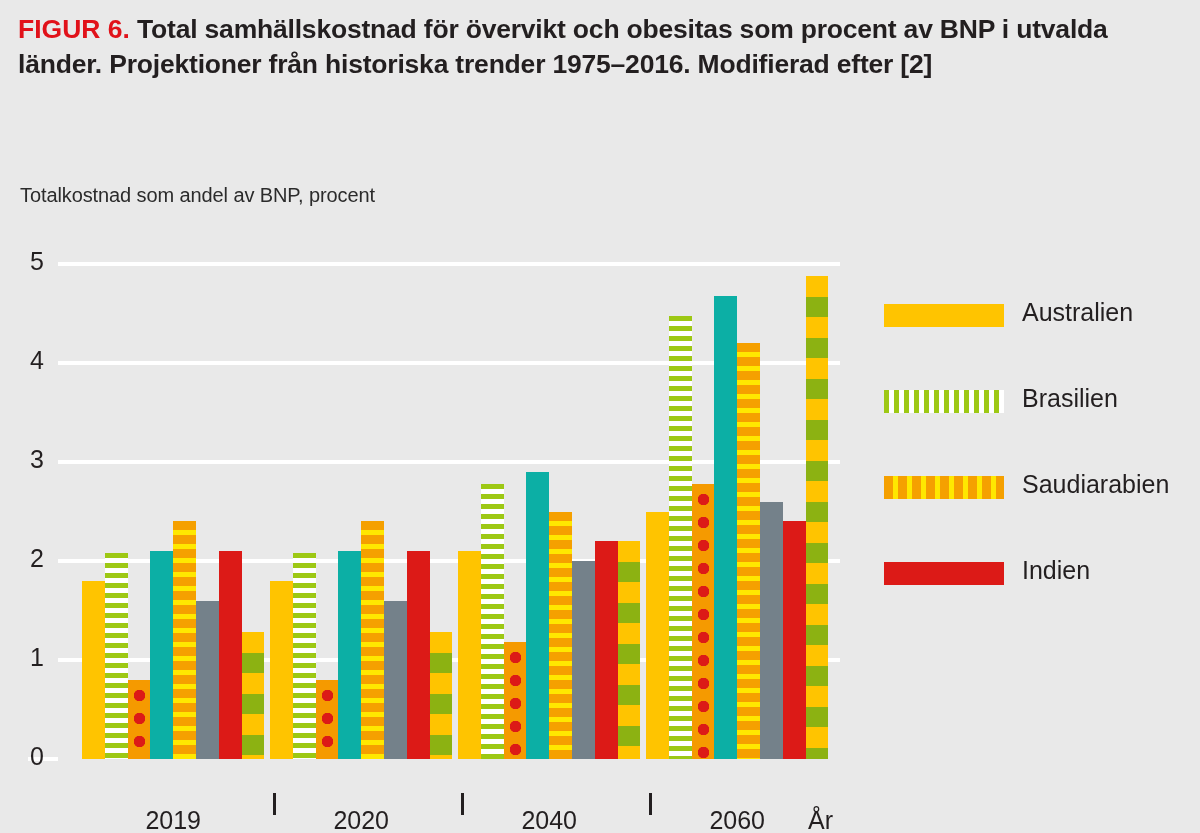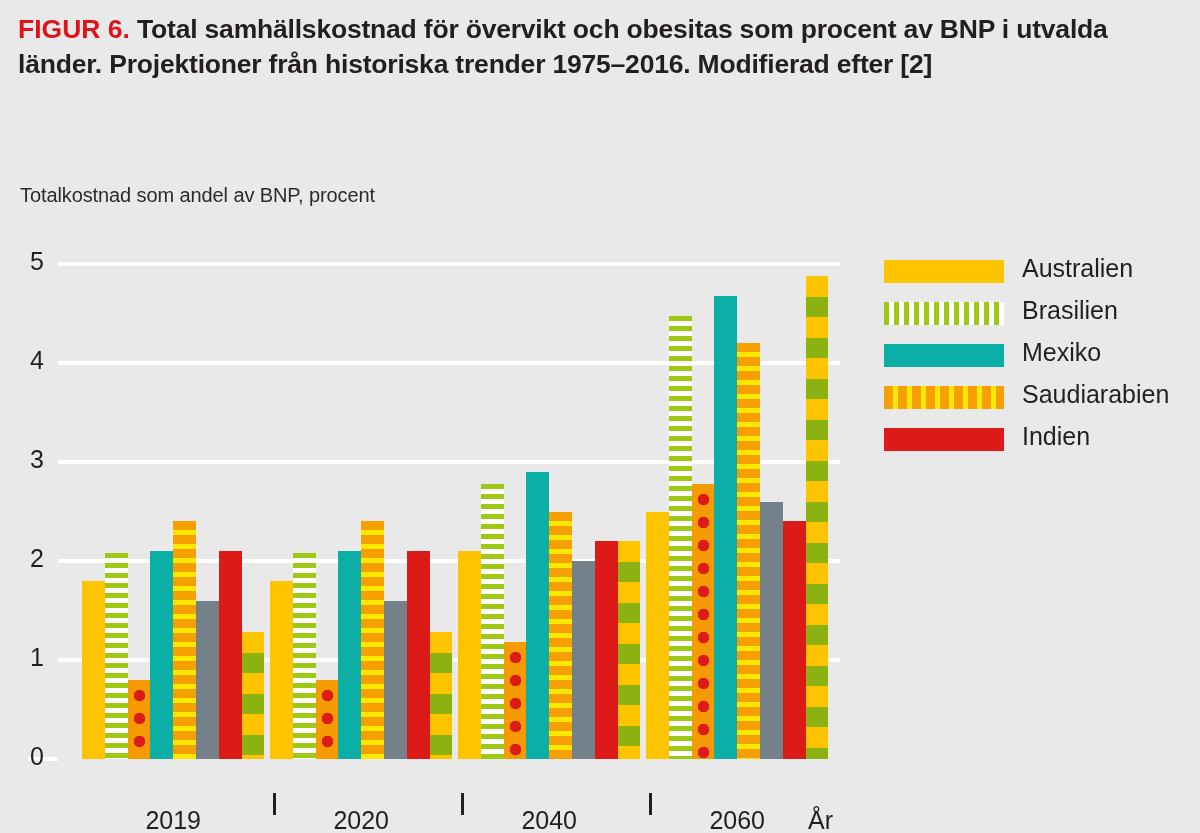--- a/index.html
+++ b/index.html
@@ -136,20 +136,21 @@
   
   #legend {
     position: absolute;
     left: 884px;
     top: 256px;
     width: 310px;
   }
   .legend-row {
     position: relative;
     height: 42px;
+    margin-top: 44px;
   }
   .legend-swatch {
     position: absolute;
     left: 0;
     top: 4px;
     width: 120px;
     height: 23px;
   }
   .legend-swatch.fill-brasilien {
     background: repeating-linear-gradient(to right,
@@ -254,24 +255,20 @@
 <div id="legend">
     <div class="legend-row">
       <div class="legend-swatch fill-solid-yellow"></div>
       <div class="legend-label">Australien</div>
     </div>
     <div class="legend-row">
       <div class="legend-swatch fill-brasilien"></div>
       <div class="legend-label">Brasilien</div>
     </div>
     <div class="legend-row">
-      <div class="legend-swatch fill-solid-teal"></div>
-      <div class="legend-label">Mexiko</div>
-    </div>
-    <div class="legend-row">
       <div class="legend-swatch fill-saudi"></div>
       <div class="legend-label">Saudiarabien</div>
     </div>
     <div class="legend-row">
       <div class="legend-swatch fill-solid-red"></div>
       <div class="legend-label">Indien</div>
     </div>
   </div>
 
 </body></html>

